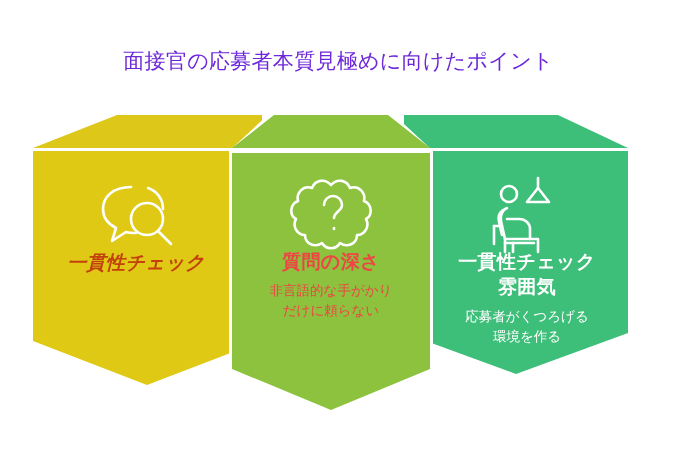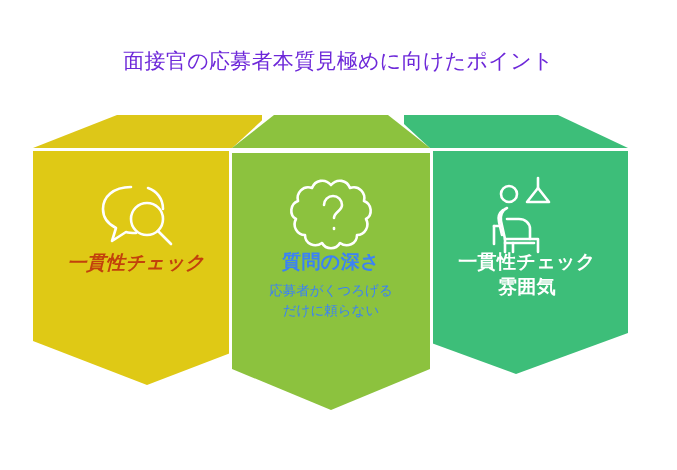--- a/index.html
+++ b/index.html
@@ -173,24 +173,26 @@
         <path d="M513 243 L513 252"></path>
         <path d="M505 243 L534 243"></path>
       </g>
     </svg>
   </div>
 
   <div class="panel-text" id="panel-1-text" style="color: #c2410c; font-style: italic;">
     <div class="panel-heading">一貫性チェック</div>
   </div>
 
-  <div class="panel-text" id="panel-2-text" style="color: #3b82f6;">
+  <div class="panel-text" id="panel-2-text" style="color: #ef4444;">
     <div class="panel-heading">質問の深さ</div>
-    <div class="panel-desc">応募者がくつろげる
+    <div class="panel-desc">非言語的な手がかり
 だけに頼らない</div>
   </div>
 
   <div class="panel-text" id="panel-3-text" style="color: rgb(255, 255, 255);">
     <div class="panel-heading">一貫性チェック
 雰囲気</div>
+    <div class="panel-desc">応募者がくつろげる
+環境を作る</div>
   </div>
 
 </div>
 
 </body></html>

